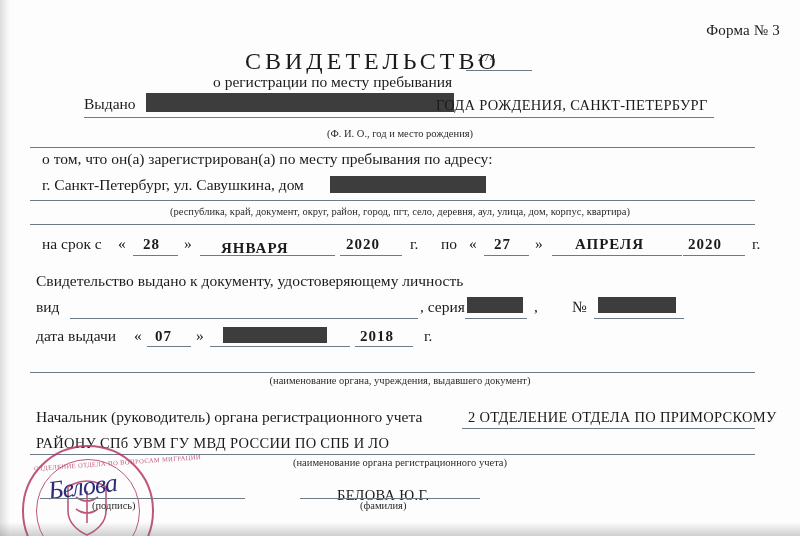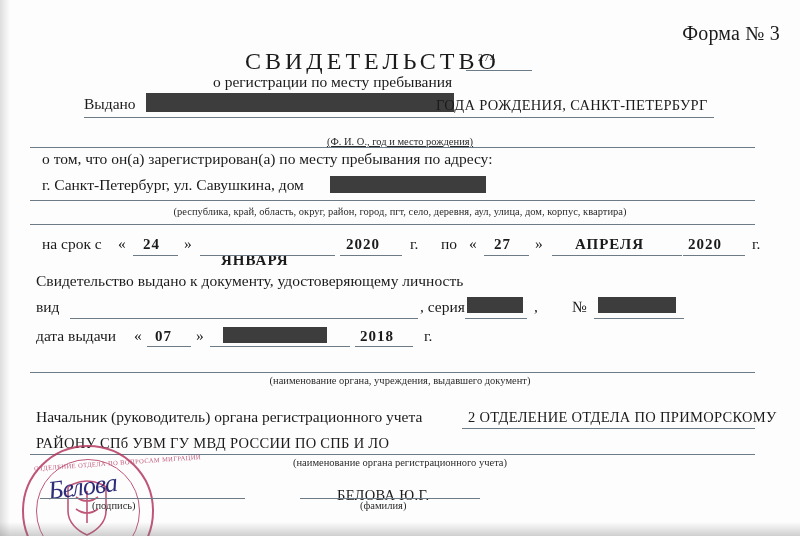--- a/index.html
+++ b/index.html
@@ -29,21 +29,21 @@
   }
   .txt { position: absolute; white-space: nowrap; }
   .caption {
     position: absolute;
     font-size: 10.5px;
     color: #2b2b2b;
     text-align: center;
     white-space: nowrap;
   }
   .form-no {
-    font-size: 20px;
+    font-size: 15px;
     letter-spacing: 0.2px;
   }
   .title-main {
     font-size: 24px;
     letter-spacing: 4px;
     font-weight: 400;
   }
   .title-sub {
     font-size: 15.5px;
   }
@@ -127,39 +127,39 @@
   <div class="txt num-274" style="left:478px; top:52px;">274</div>
   <div class="rule" style="left:466px; top:70px; width:66px;"></div>
 
   <div class="txt title-sub" style="left:213px; top:73px;">о регистрации по месту пребывания</div>
 
   <div class="txt body-txt" style="left:84px; top:95px;">Выдано</div>
   <div class="redact" style="left:146px; top:93px; width:308px; height:19px;"></div>
   <div class="txt caps" style="left:436px; top:97px;">ГОДА РОЖДЕНИЯ, САНКТ-ПЕТЕРБУРГ</div>
   <div class="rule" style="left:84px; top:117px; width:630px;"></div>
 
-  <div class="caption" style="left:0; right:0; top:136px;text-decoration:underline;">(Ф. И. О., год и место рождения)</div>
+  <div class="caption" style="left:0; right:0; top:128px;">(Ф. И. О., год и место рождения)</div>
 
   <div class="rule" style="left:30px; top:147px; width:725px;"></div>
 
   <div class="txt body-txt" style="left:42px; top:176px;">г. Санкт-Петербург, ул. Савушкина, дом</div>
 
   <div class="txt body-txt" style="left:42px; top:150px;">о том, что он(а) зарегистрирован(а) по месту пребывания по адресу:</div>
   <div class="redact" style="left:330px; top:176px; width:156px; height:17px;"></div>
   <div class="rule" style="left:30px; top:200px; width:725px;"></div>
 
-  <div class="caption" style="left:0; right:0; top:206px;">(республика, край, область, округ, район, город, пгт, село, деревня, аул, улица, дом, корпус, квартира)</div>
+  <div class="caption" style="left:0; right:0; top:206px;">(республика, край, документ, округ, район, город, пгт, село, деревня, аул, улица, дом, корпус, квартира)</div>
   <div class="rule" style="left:30px; top:224px; width:725px;"></div>
 
   <div class="txt body-txt" style="left:42px; top:235px;">на срок с</div>
   <div class="txt body-txt" style="left:118px; top:235px;">«</div>
-  <div class="txt bold-date" style="left:143px; top:236px;">24</div>
+  <div class="txt bold-date" style="left:143px; top:236px;">28</div>
   <div class="rule" style="left:133px; top:255px; width:45px;"></div>
   <div class="txt body-txt" style="left:184px; top:235px;">»</div>
-  <div class="txt bold-date" style="left:221px; top:252px;">ЯНВАРЯ</div>
+  <div class="txt bold-date" style="left:221px; top:240px;">ЯНВАРЯ</div>
   <div class="rule" style="left:200px; top:255px; width:135px;"></div>
   <div class="txt bold-date" style="left:346px; top:236px;">2020</div>
   <div class="rule" style="left:340px; top:255px; width:62px;"></div>
   <div class="txt body-txt" style="left:410px; top:235px;">г.</div>
   <div class="txt body-txt" style="left:441px; top:235px;">по</div>
   <div class="txt body-txt" style="left:469px; top:235px;">«</div>
   <div class="txt bold-date" style="left:494px; top:236px;">27</div>
   <div class="rule" style="left:484px; top:255px; width:45px;"></div>
   <div class="txt body-txt" style="left:535px; top:235px;">»</div>
   <div class="txt bold-date" style="left:575px; top:236px;">АПРЕЛЯ</div>

